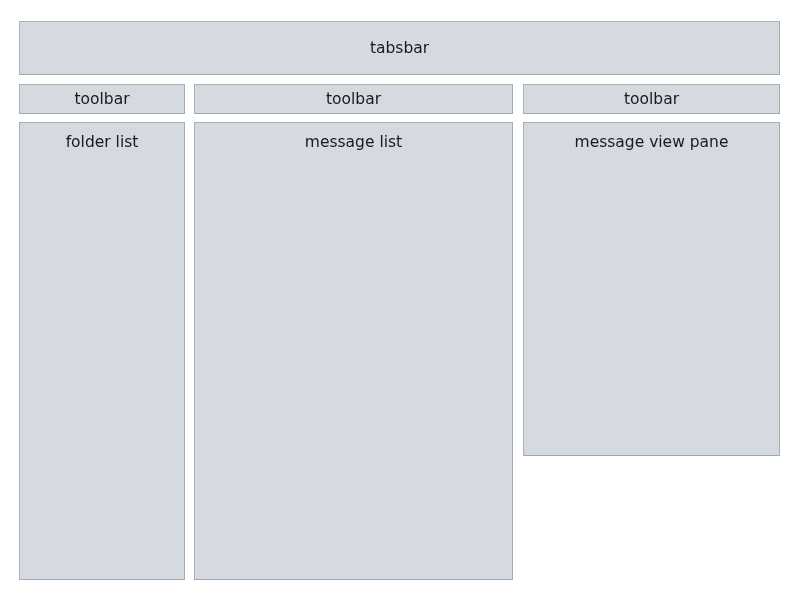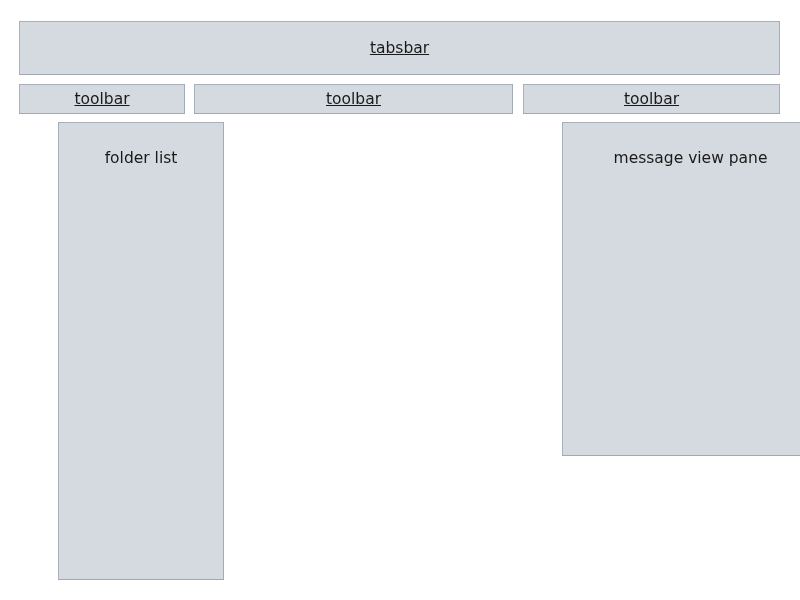--- a/index.html
+++ b/index.html
@@ -32,26 +32,24 @@
     line-height: 19px;
     color: #1a1a1a;
     text-align: center;
     white-space: nowrap;
   }
   
   .strip {
     display: flex;
     align-items: center;
     justify-content: center;
-    text-decoration: underline;
   }
   
   .pane {
-    padding-top: 26px;
-    margin-left: 39px;
+    padding-top: 10px;
   }
 
   #tabsbar        { left: 19px;  top: 21px;  width: 761px; height: 54px; }
 
   #toolbar-folder { left: 19px;  top: 84px;  width: 166px; height: 30px; }
   #toolbar-msg    { left: 194px; top: 84px;  width: 319px; height: 30px; }
   #toolbar-view   { left: 523px; top: 84px;  width: 257px; height: 30px; }
 
   #pane-folder    { left: 19px;  top: 122px; width: 166px; height: 458px; }
   #pane-msg       { left: 194px; top: 122px; width: 319px; height: 458px; }
@@ -72,17 +70,20 @@
   <div class="box strip" id="toolbar-msg">
     <span class="label">toolbar</span>
   </div>
   <div class="box strip" id="toolbar-view">
     <span class="label">toolbar</span>
   </div>
 
   <div class="box pane" id="pane-folder">
     <span class="label">folder list</span>
   </div>
+  <div class="box pane" id="pane-msg">
+    <span class="label">message list</span>
+  </div>
   <div class="box pane" id="pane-view">
     <span class="label">message view pane</span>
   </div>
 
 </div>
 
 </body></html>

